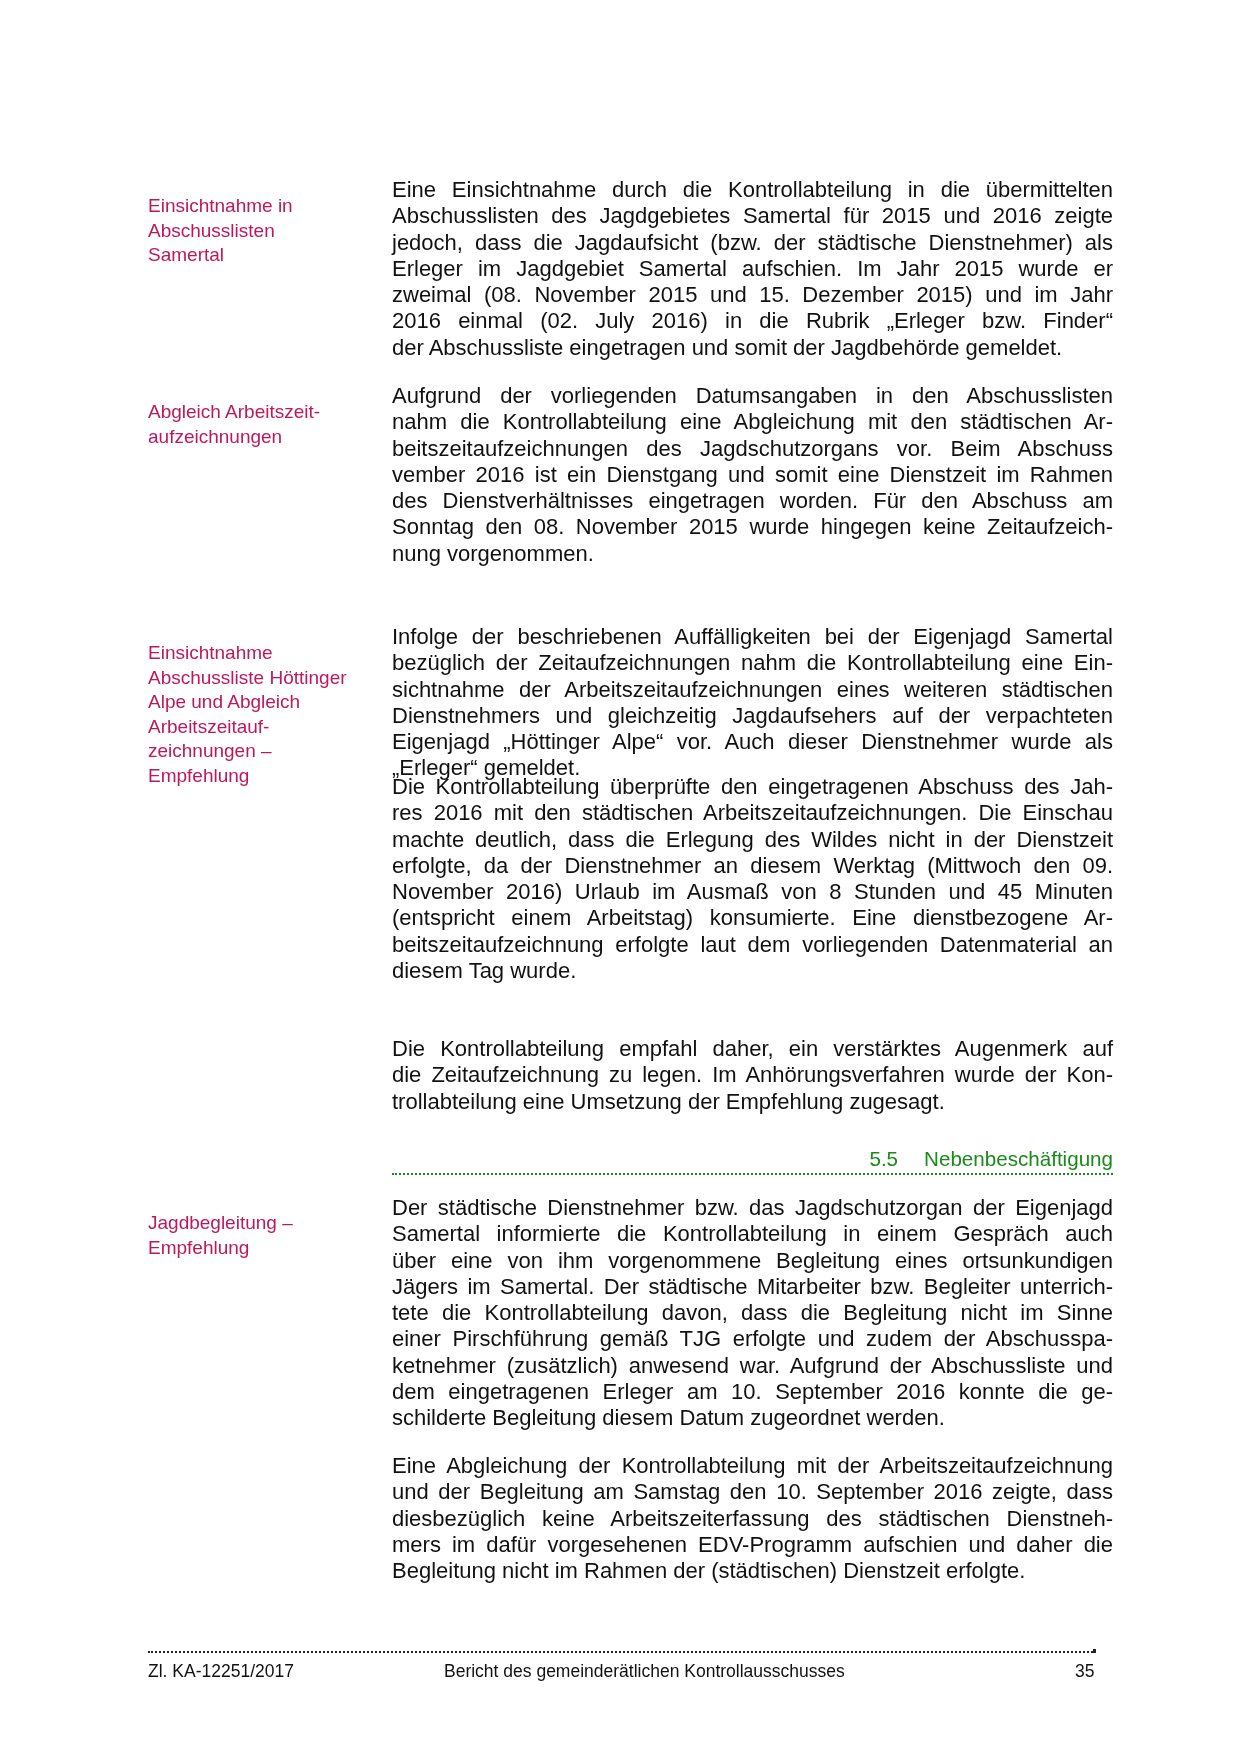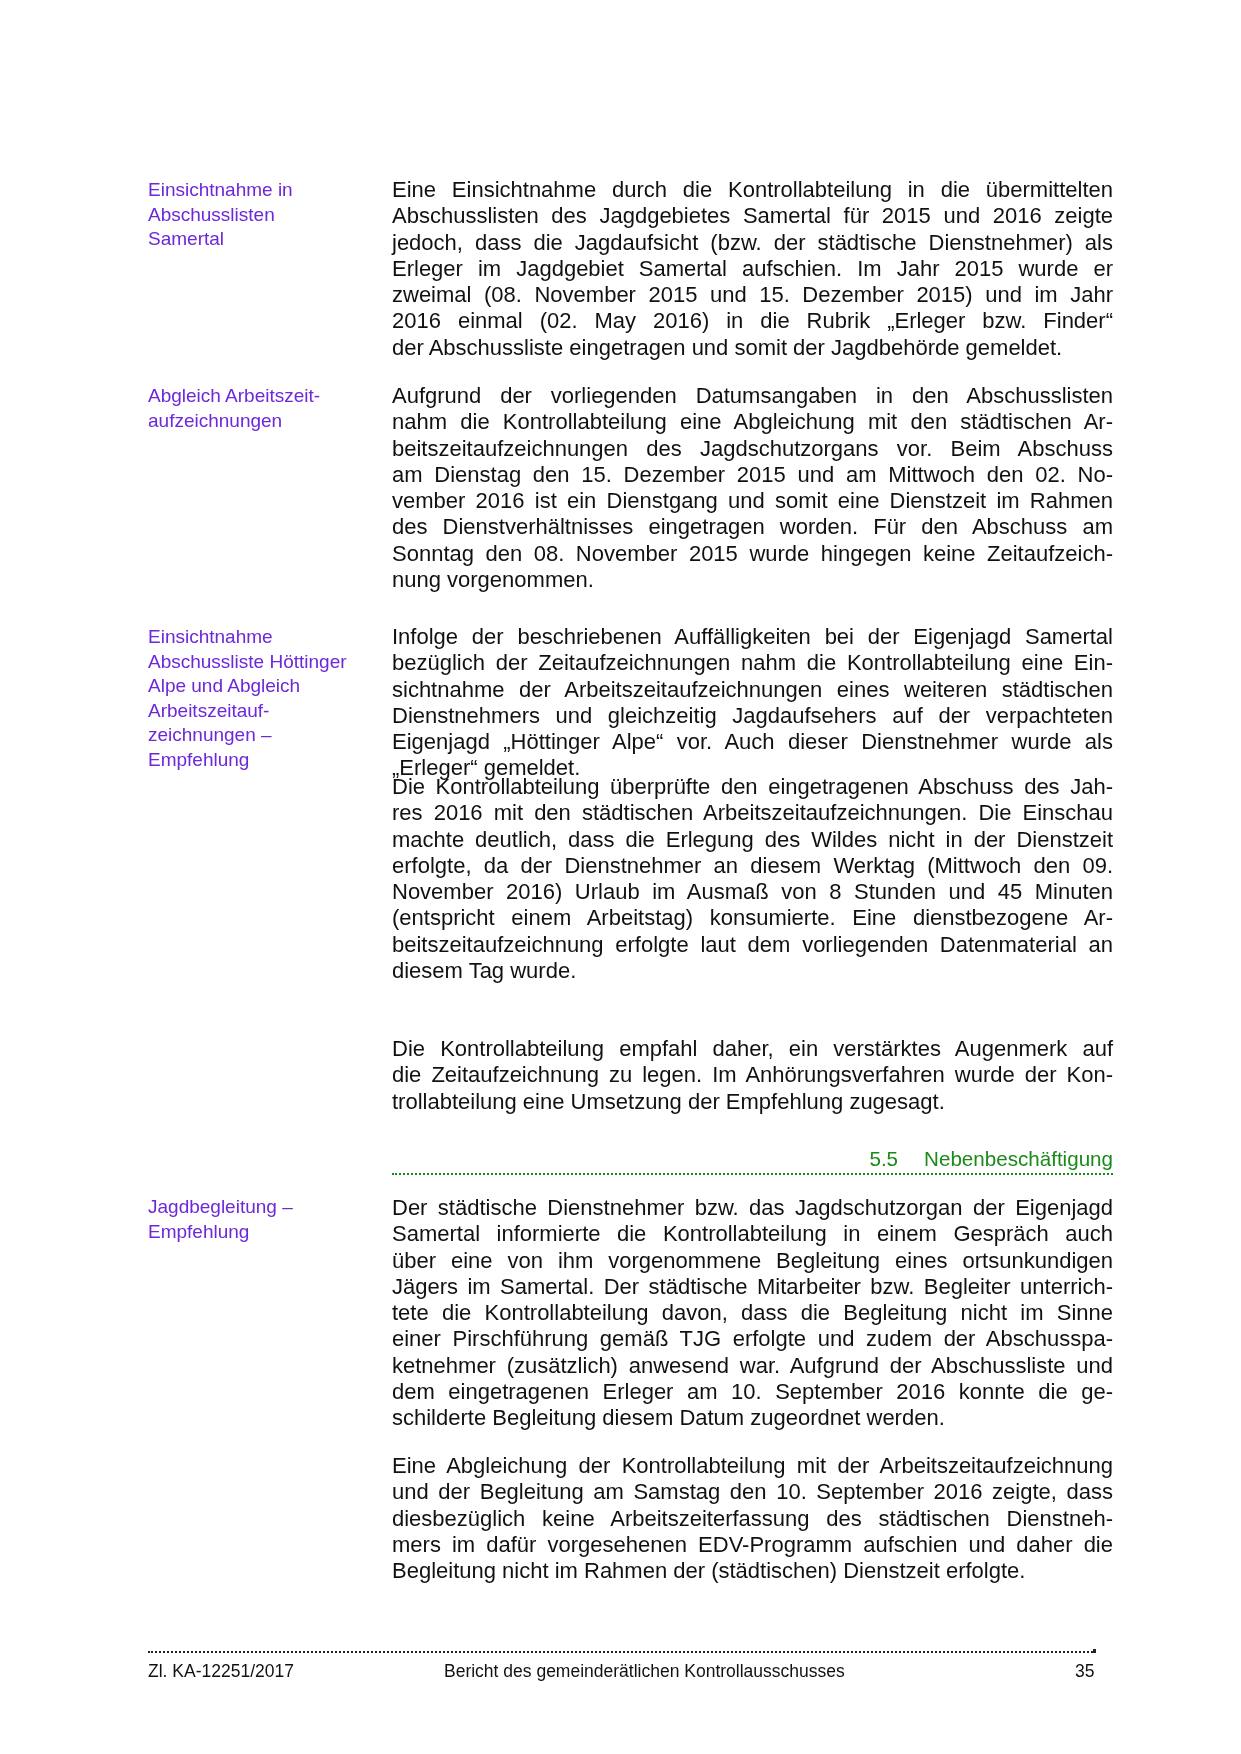--- a/index.html
+++ b/index.html
@@ -1,19 +1,19 @@
 <!DOCTYPE html>
 <html><head>
 <meta charset="utf-8">
 <style>
   html, body { margin:0; padding:0; background:#ffffff; }
   body { width:1241px; height:1754px; position:relative; overflow:hidden;
          font-family:"Liberation Sans", sans-serif; color:#111; }
-  .side { position:absolute; left:148px; width:230px; color:#6d28d9;
-          font-size:19px; line-height:24.5px; }
+  .side { position:absolute; left:148px; width:230px; color:#be185d;
+          font-size:19px; line-height:24.5px;margin-top:16px; }
   .side .ln { display:block; white-space:nowrap; }
   .para { position:absolute; left:392px; width:721px; font-size:22px; line-height:26.25px; }
   .para .ln { display:block; text-align:justify; text-align-last:justify; white-space:nowrap; height:26.25px; }
   .para .ln.last { text-align-last:left; }
   .heading { position:absolute; left:392px; width:721px; top:1146px; text-align:right;
              color:#1a8a1a; font-size:20.6px; line-height:26px; }
   .heading .num { margin-right:26px; }
   .hrule { position:absolute; left:392px; width:721px; top:1173px; height:0;
            border-top:2px dotted #1a8a1a; }
   .frule { position:absolute; left:148px; width:948px; top:1651px; height:0;
@@ -45,29 +45,28 @@
   <span class="ln">Jagdbegleitung –</span>
   <span class="ln">Empfehlung</span>
 </div>
 
 <div class="para" style="top:177px">
   <span class="ln">Eine Einsichtnahme durch die Kontrollabteilung in die übermittelten</span>
   <span class="ln">Abschusslisten des Jagdgebietes Samertal für 2015 und 2016 zeigte</span>
   <span class="ln">jedoch, dass die Jagdaufsicht (bzw. der städtische Dienstnehmer) als</span>
   <span class="ln">Erleger im Jagdgebiet Samertal aufschien. Im Jahr 2015 wurde er</span>
   <span class="ln">zweimal (08. November 2015 und 15. Dezember 2015) und im Jahr</span>
-  <span class="ln">2016 einmal (02. May 2016) in die Rubrik „Erleger bzw. Finder“</span>
+  <span class="ln">2016 einmal (02. July 2016) in die Rubrik „Erleger bzw. Finder“</span>
   <span class="ln last">der Abschussliste eingetragen und somit der Jagdbehörde gemeldet.</span>
 </div>
 
 <div class="para" style="top:383px">
   <span class="ln">Aufgrund der vorliegenden Datumsangaben in den Abschusslisten</span>
   <span class="ln">nahm die Kontrollabteilung eine Abgleichung mit den städtischen Ar-</span>
   <span class="ln">beitszeitaufzeichnungen des Jagdschutzorgans vor. Beim Abschuss</span>
-  <span class="ln">am Dienstag den 15. Dezember 2015 und am Mittwoch den 02. No-</span>
   <span class="ln">vember 2016 ist ein Dienstgang und somit eine Dienstzeit im Rahmen</span>
   <span class="ln">des Dienstverhältnisses eingetragen worden. Für den Abschuss am</span>
   <span class="ln">Sonntag den 08. November 2015 wurde hingegen keine Zeitaufzeich-</span>
   <span class="ln last">nung vorgenommen.</span>
 </div>
 
 <div class="para" style="top:624px">
   <span class="ln">Infolge der beschriebenen Auffälligkeiten bei der Eigenjagd Samertal</span>
   <span class="ln">bezüglich der Zeitaufzeichnungen nahm die Kontrollabteilung eine Ein-</span>
   <span class="ln">sichtnahme der Arbeitszeitaufzeichnungen eines weiteren städtischen</span>

